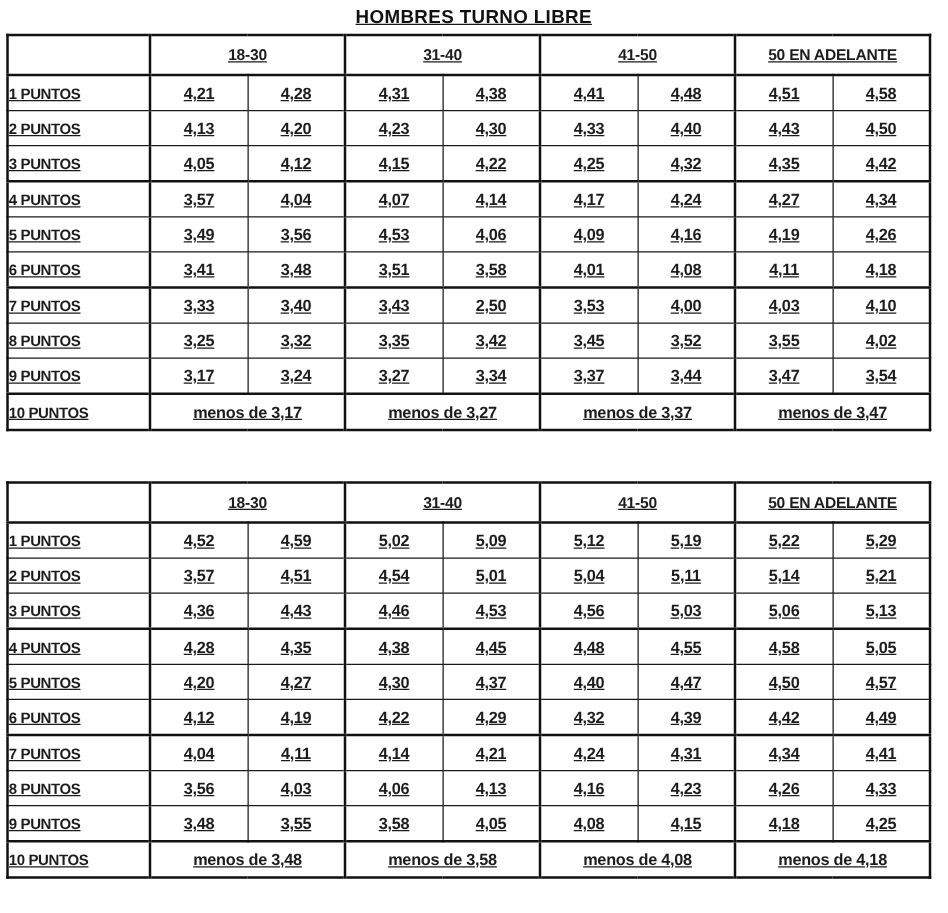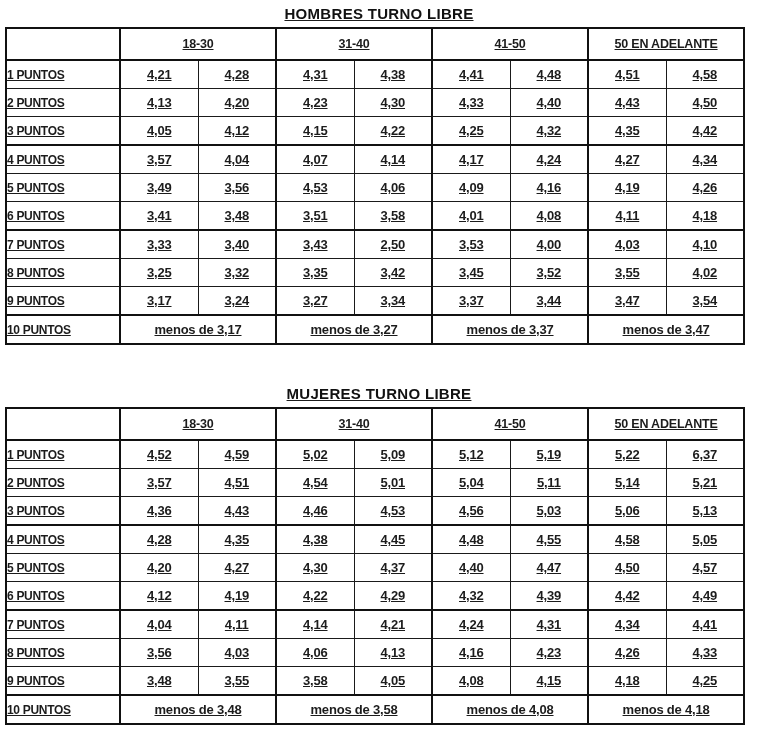--- a/index.html
+++ b/index.html
@@ -210,21 +210,20 @@
             <td colspan="2" class="group-start">menos de 3,17</td>
             <td colspan="2" class="group-start">menos de 3,27</td>
             <td colspan="2" class="group-start">menos de 3,37</td>
             <td colspan="2" class="group-start">menos de 3,47</td>
           </tr>
         </tbody>
       </table>
   </section>
 
   <section class="table-section">
-    <div class="table-title">MUJERES TURNO LIBRE</div>
     <table class="score-table">
         <colgroup>
           <col class="label-col">
           <col class="val-col">
           <col class="val-col">
           <col class="val-col">
           <col class="val-col">
           <col class="val-col">
           <col class="val-col">
           <col class="val-col">
@@ -242,21 +241,21 @@
         <tbody>
           <tr>
             <td class="row-label">1 PUNTOS</td>
             <td class="group-start">4,52</td>
             <td>4,59</td>
             <td class="group-start">5,02</td>
             <td>5,09</td>
             <td class="group-start">5,12</td>
             <td>5,19</td>
             <td class="group-start">5,22</td>
-            <td>6,37</td>
+            <td>5,29</td>
           </tr>
           <tr>
             <td class="row-label">2 PUNTOS</td>
             <td class="group-start">3,57</td>
             <td>4,51</td>
             <td class="group-start">4,54</td>
             <td>5,01</td>
             <td class="group-start">5,04</td>
             <td>5,11</td>
             <td class="group-start">5,14</td>

